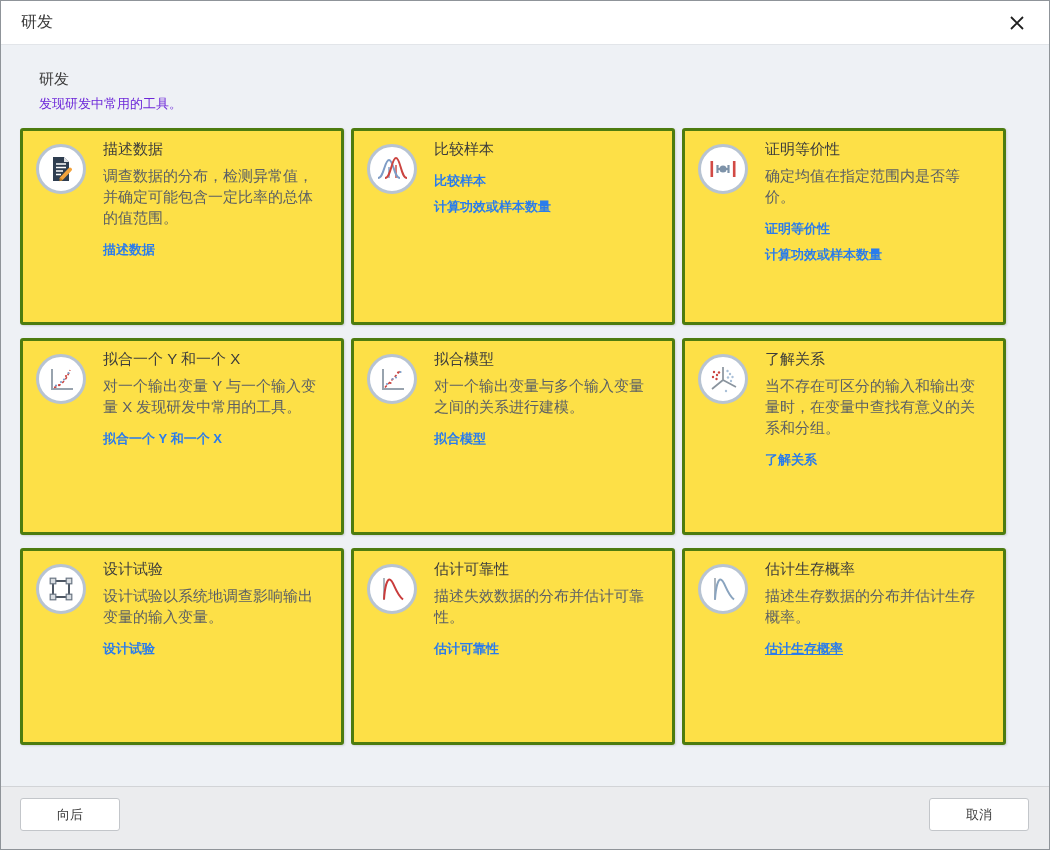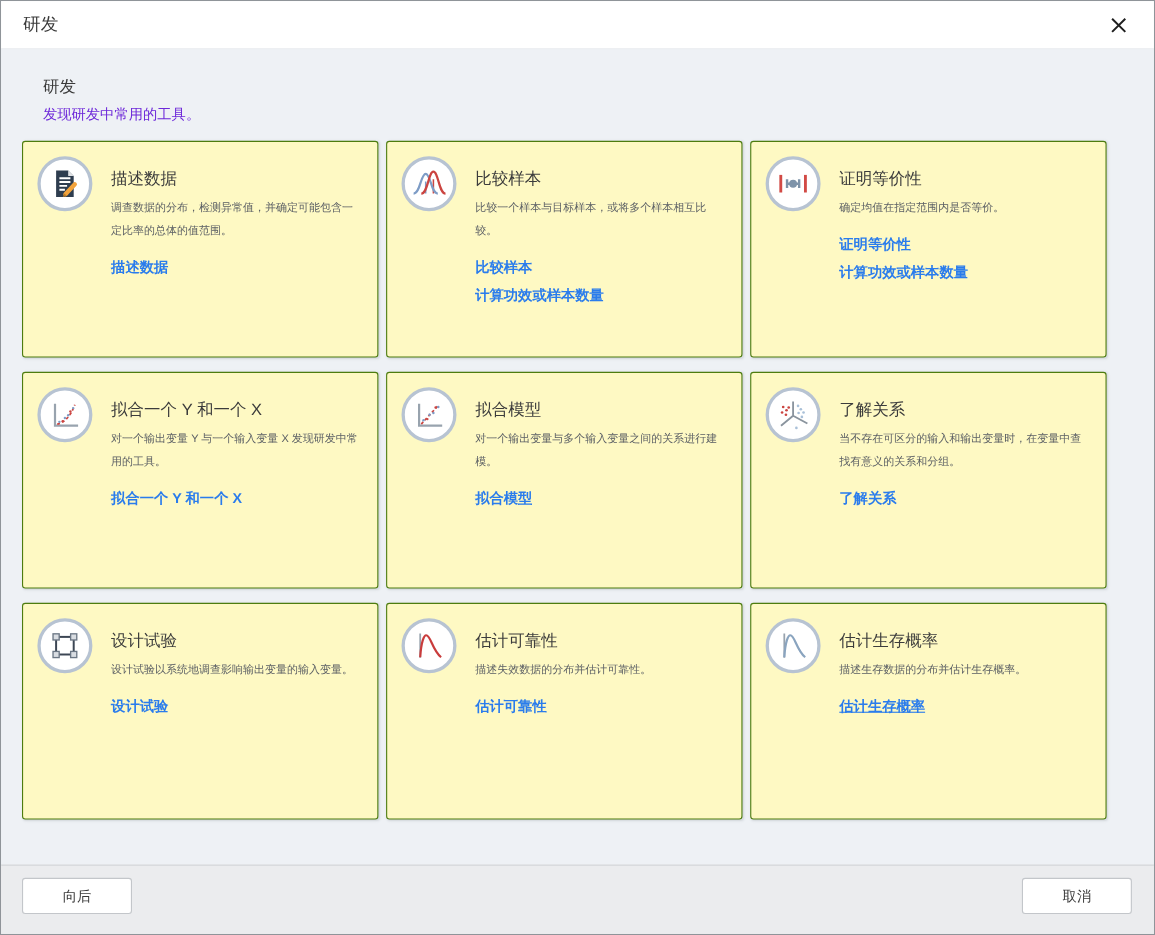--- a/index.html
+++ b/index.html
@@ -32,35 +32,35 @@
   .section-title { position: absolute; left: 38px; top: 25px; font-size: 15px; color: #3a3a3a; }
   .section-subtitle { position: absolute; left: 38px; top: 50px; font-size: 13px; color: #6d28d9; }
   .grid {
     position: absolute; left: 19px; top: 83px;
     display: grid;
     grid-template-columns: repeat(3, 324px);
     grid-template-rows: repeat(3, 197px);
     gap: 13px 7px;
   }
   .card {
-    background: #fef9c3;
-    border: 1px solid #4d7c0f;
+    background: #fde047;
+    border: 3px solid #4d7c0f;
     border-radius: 3px;
     box-shadow: 1px 1px 2px rgba(120,130,140,0.25);
     position: relative;
-    padding: 24px 14px 14px 80px;
+    padding: 8px 14px 14px 80px;
   }
   .icon-circle {
     position: absolute; left: 13px; top: 13px;
     width: 50px; height: 50px; border-radius: 50%;
     border: 3px solid #b7c3d2; background: #fff;
     display: flex; align-items: center; justify-content: center;
   }
   .card-title { font-size: 15px; color: #3c3c3c; line-height: 20px; }
-  .card-desc { font-size: 10px; color: #5c6065; line-height: 21px; margin-top: 6px; }
+  .card-desc { font-size: 15px; color: #5c6065; line-height: 21px; margin-top: 6px; }
   .card-links { margin-top: 14px; display: flex; flex-direction: column; gap: 10px; align-items: flex-start; }
   .card-link {
     font-size: 13px; font-weight: bold; color: #2a7cec;
     text-decoration: none; cursor: pointer; line-height: 16px;
   }
   .card-link.hovered { text-decoration: underline; }
   
   .footer {
     flex: 0 0 63px; background: #ebecee;
     border-top: 1px solid #d2d4d7;
@@ -116,21 +116,20 @@
       <div class="card">
         <div class="icon-circle">
           <svg width="34" height="32" viewBox="0 0 34 32">
             <path d="M14 14 v11" stroke="#7d9cc6" stroke-width="1.4"></path>
             <path d="M21 12 v13" stroke="#cb4440" stroke-width="1.4"></path>
             <path d="M3 25 C9 25 9.5 7 14 7 C18.5 7 19 25 25 25" fill="none" stroke="#7d9cc6" stroke-width="2"></path>
             <path d="M10 25 C16 25 16.5 5 21 5 C25.5 5 26 25 32 25" fill="none" stroke="#cb4440" stroke-width="2"></path>
           </svg>
         </div>
         <div class="card-title">比较样本</div>
-        <div class="card-desc">比较一个样本与目标样本，或将多个样本相互比较。</div>
         <div class="card-links">
           <a class="card-link">比较样本</a>
           <a class="card-link">计算功效或样本数量</a>
         </div>
       </div>
 
       <div class="card">
         <div class="icon-circle">
           <svg width="34" height="32" viewBox="0 0 34 32">
             <rect x="4.5" y="8" width="2.6" height="16" fill="#d24a45"></rect>

